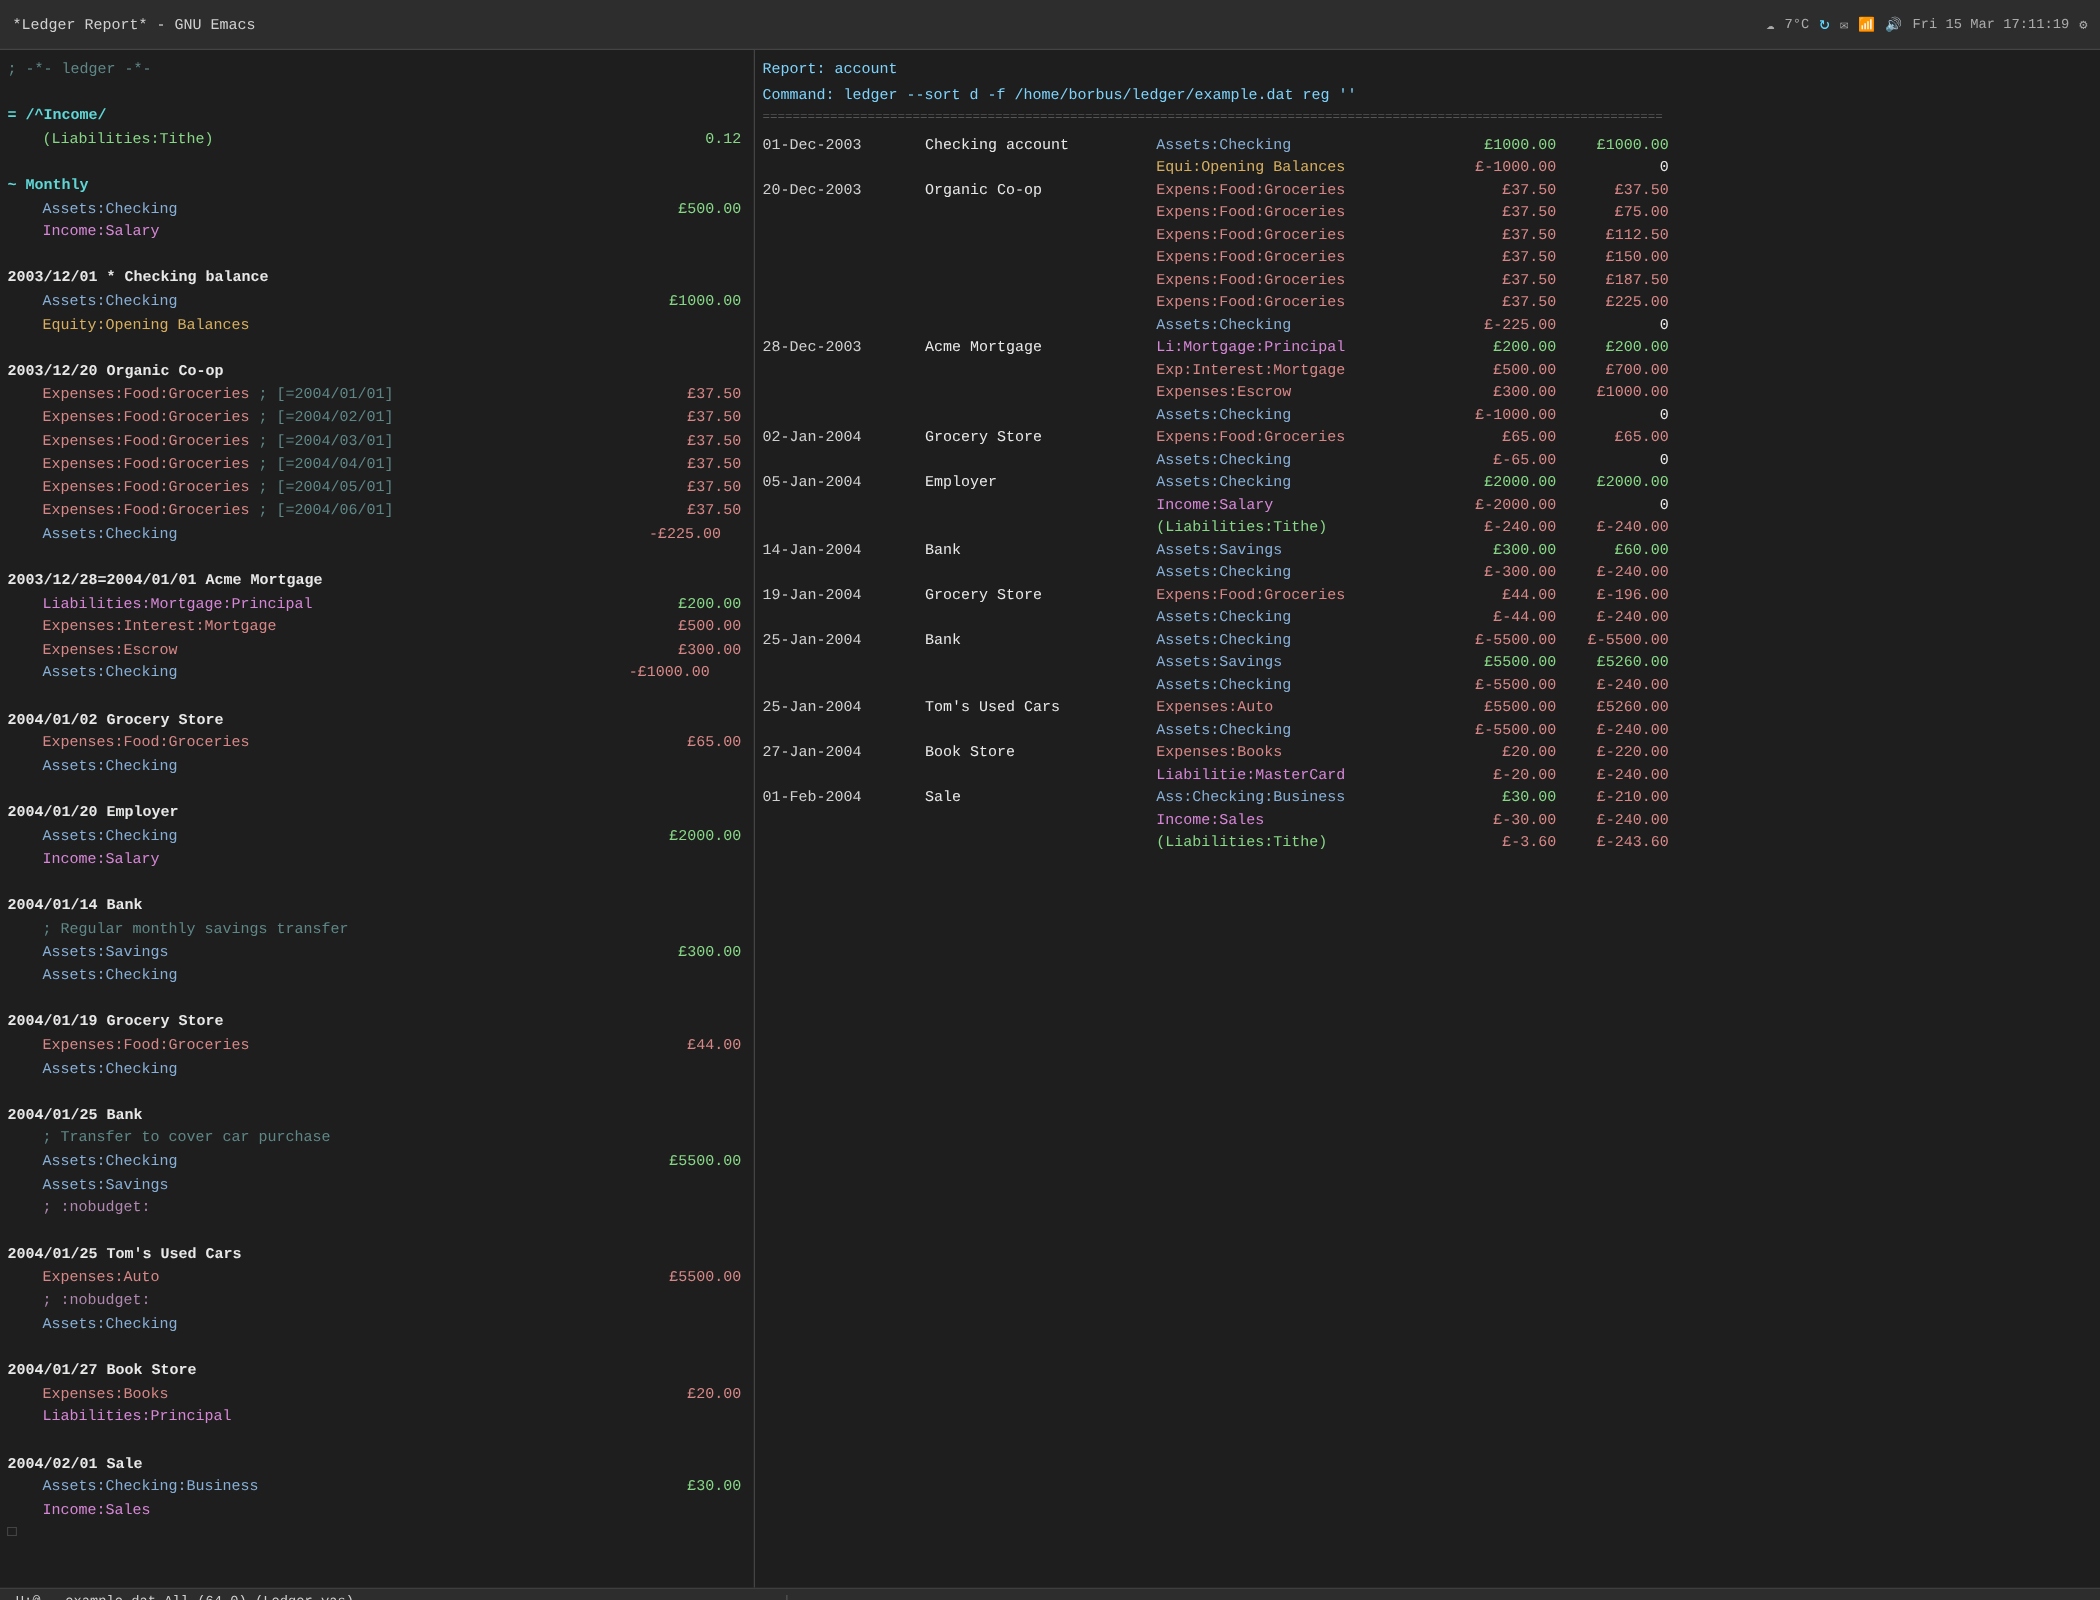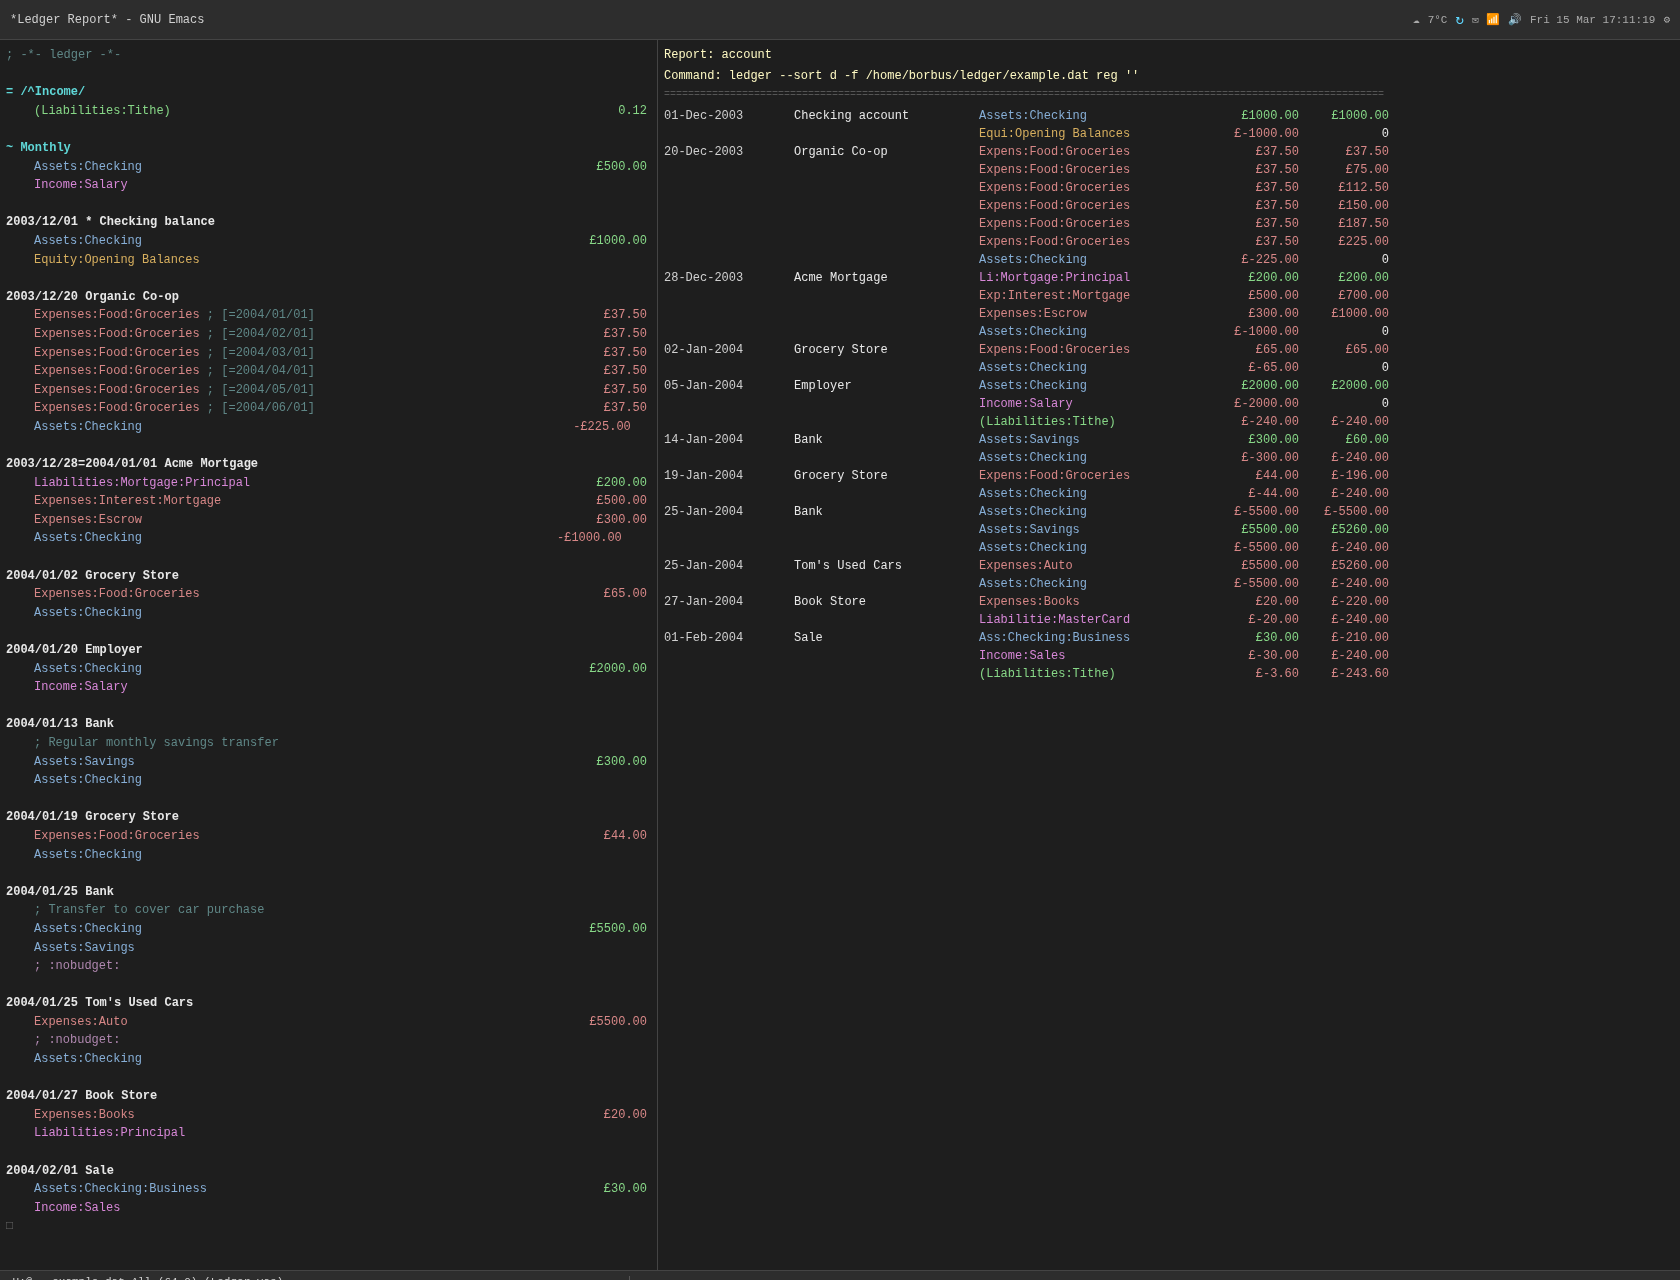--- a/index.html
+++ b/index.html
@@ -32,21 +32,21 @@
     }
 
     
     #main {
       display: flex;
       height: calc(1280px - 28px - 22px);
     }
 
     
     #left-pane {
-      width: 658px;
+      width: 604px;
       background: #1e1e1e;
       overflow: hidden;
       border-right: 1px solid #444;
       padding: 4px 0;
       position: relative;
     }
 
     
     #right-pane {
       flex: 1;
@@ -90,21 +90,21 @@
     .red { color: #d78787; }
     .magenta { color: #d787d7; }
     .blue { color: #87afd7; }
     .orange { color: #d7af5f; }
     .white { color: #e8e8e8; }
     .bold { font-weight: bold; }
     .dim { color: #666; }
 
     
     .report-header {
-      color: #fef9c3;
+      color: #7dd3fc;
       margin-bottom: 2px;
     }
     .divider-line {
       color: #555;
       font-size: 10px;
       letter-spacing: 0px;
       margin-bottom: 4px;
     }
 
     .report-row {
@@ -193,21 +193,21 @@
         <div class="ledger-line"><span style="display:inline-block;width:28px;"></span><span class="blue">Assets:Checking</span><span class="red" style="display:inline-block;min-width:90px;text-align:left;float:right;margin-right:4px;">-£1000.00</span></div>
         <div class="ledger-line">&nbsp;</div>
         <div class="ledger-line"><span class="white bold">2004/01/02 Grocery Store</span></div>
         <div class="ledger-line"><span style="display:inline-block;width:28px;"></span><span class="red">Expenses:Food:Groceries</span><span class="red" style="display:inline-block;min-width:90px;text-align:right;float:right;margin-right:4px;">£65.00</span></div>
         <div class="ledger-line"><span style="display:inline-block;width:28px;"></span><span class="blue">Assets:Checking</span></div>
         <div class="ledger-line">&nbsp;</div>
         <div class="ledger-line"><span class="white bold">2004/01/20 Employer</span></div>
         <div class="ledger-line"><span style="display:inline-block;width:28px;"></span><span class="blue">Assets:Checking</span><span class="green" style="display:inline-block;min-width:90px;text-align:right;float:right;margin-right:4px;">£2000.00</span></div>
         <div class="ledger-line"><span style="display:inline-block;width:28px;"></span><span class="magenta">Income:Salary</span></div>
         <div class="ledger-line">&nbsp;</div>
-        <div class="ledger-line"><span class="white bold">2004/01/13 Bank</span></div>
+        <div class="ledger-line"><span class="white bold">2004/01/14 Bank</span></div>
         <div class="ledger-line"><span style="display:inline-block;width:28px;"></span><span class="comment">; Regular monthly savings transfer</span></div>
         <div class="ledger-line"><span style="display:inline-block;width:28px;"></span><span class="blue">Assets:Savings</span><span class="green" style="display:inline-block;min-width:90px;text-align:right;float:right;margin-right:4px;">£300.00</span></div>
         <div class="ledger-line"><span style="display:inline-block;width:28px;"></span><span class="blue">Assets:Checking</span></div>
         <div class="ledger-line">&nbsp;</div>
         <div class="ledger-line"><span class="white bold">2004/01/19 Grocery Store</span></div>
         <div class="ledger-line"><span style="display:inline-block;width:28px;"></span><span class="red">Expenses:Food:Groceries</span><span class="red" style="display:inline-block;min-width:90px;text-align:right;float:right;margin-right:4px;">£44.00</span></div>
         <div class="ledger-line"><span style="display:inline-block;width:28px;"></span><span class="blue">Assets:Checking</span></div>
         <div class="ledger-line">&nbsp;</div>
         <div class="ledger-line"><span class="white bold">2004/01/25 Bank</span></div>
         <div class="ledger-line"><span style="display:inline-block;width:28px;"></span><span class="comment">; Transfer to cover car purchase</span></div>

